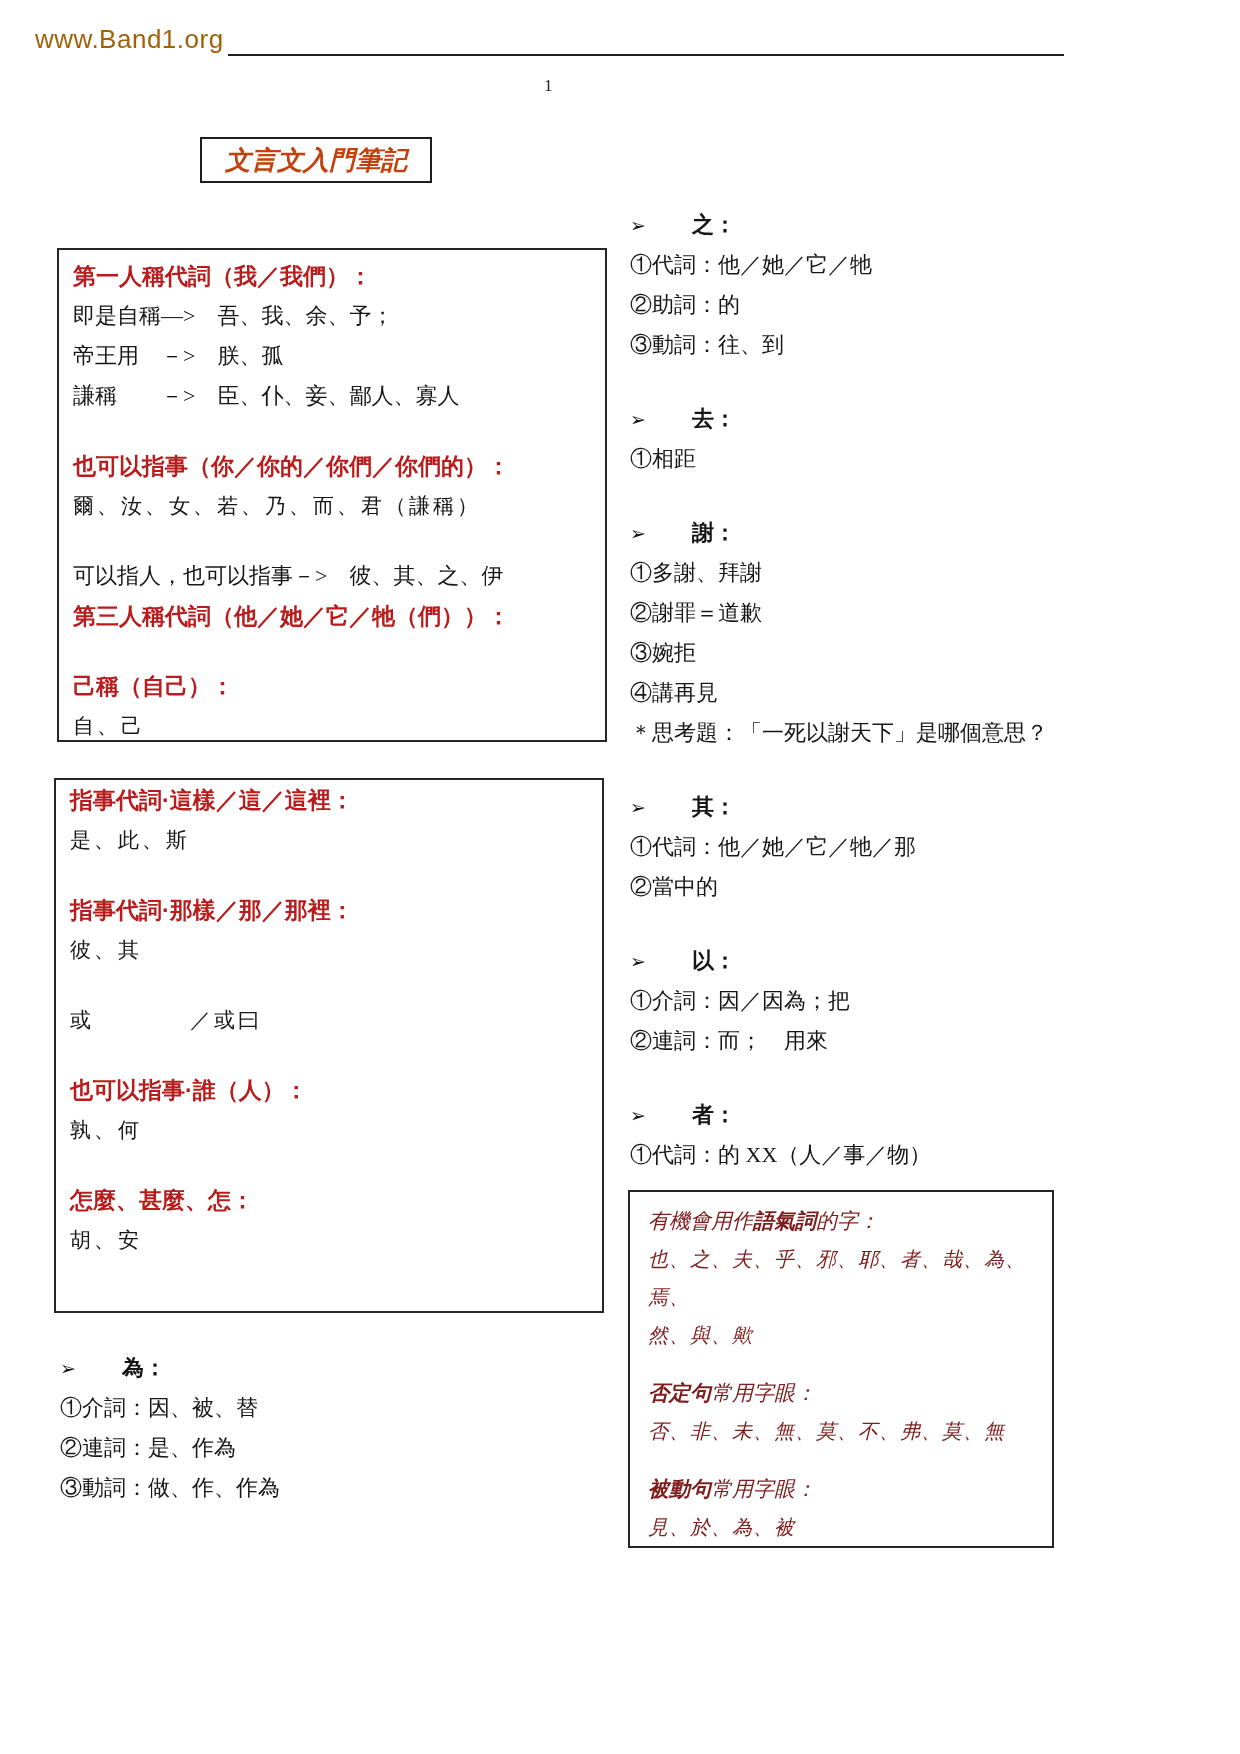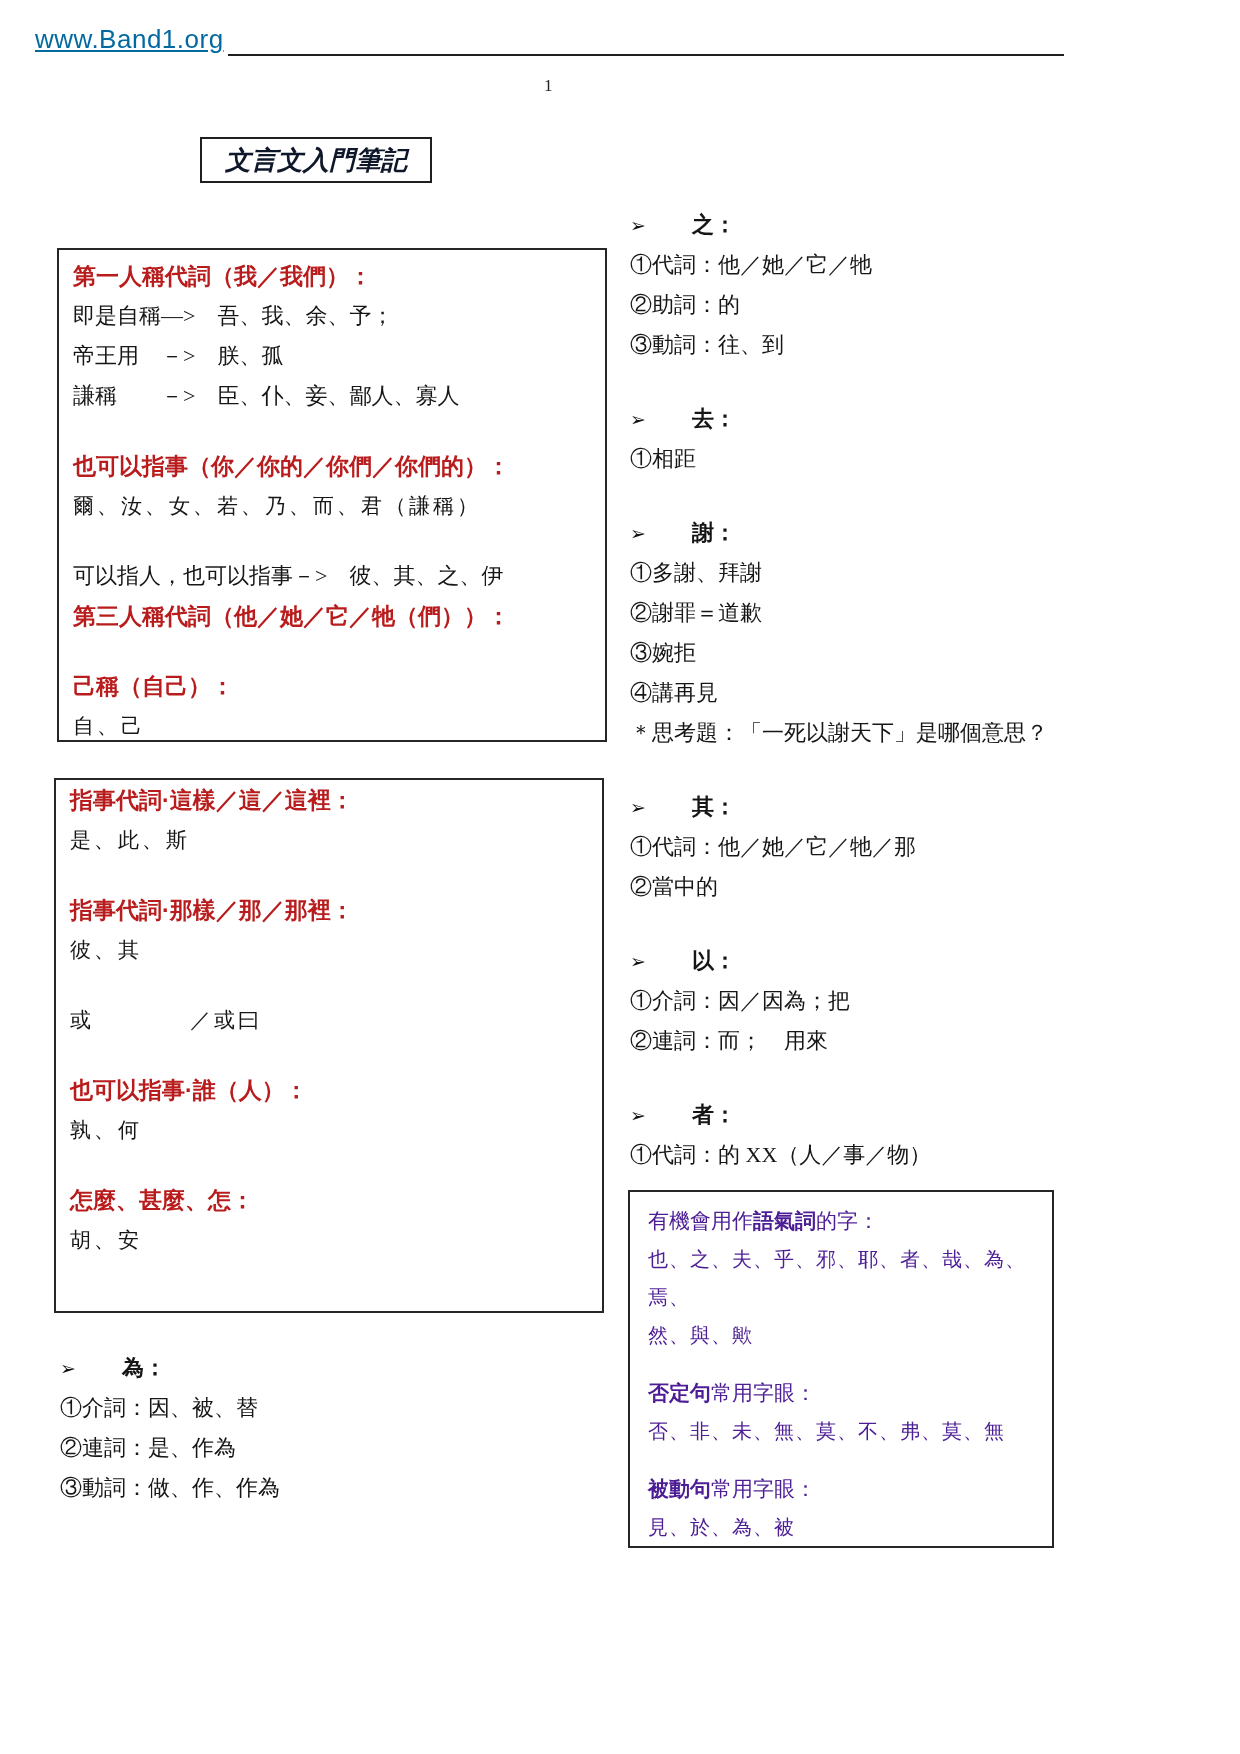--- a/index.html
+++ b/index.html
@@ -8,32 +8,32 @@
     background:#ffffff; color:#141414;
     font-family:"Liberation Serif", serif;
     position:relative; overflow:hidden;
   }
   .abs { position:absolute; }
 
   
   .site {
     left:35px; top:24px;
     font-family:"Liberation Sans", sans-serif;
-    font-size:26px; letter-spacing:0.5px; color:#0369a1;text-decoration:underline;
+    font-size:26px; letter-spacing:0.5px; color:#a16207;
   }
   .rule { left:228px; top:54px; width:836px; height:2px; background:#1f1f1f; }
   .pageno { left:544px; top:76px; font-size:17px; color:#222; }
 
   
   .title-box {
     left:200px; top:137px; width:232px; height:46px;
     border:2px solid #1f1f1f; box-sizing:border-box;
     display:flex; align-items:center; justify-content:center;
     font-family:"Liberation Sans", sans-serif;
-    font-weight:700; font-style:italic; font-size:26px; color:#0f172a;
+    font-weight:700; font-style:italic; font-size:26px; color:#c2410c;
   }
 
   
   .nbox {
     border:2px solid #262626; box-sizing:border-box;
     padding:6px 8px 0 14px; overflow:hidden;
   }
   .box1 { left:57px; top:248px; width:550px; height:494px; }
   .box2 { left:54px; top:778px; width:550px; height:535px; padding-top:0; }
 
@@ -57,21 +57,21 @@
 
   .rcol { left:630px; top:205px; width:500px; }
   .sec  { margin-bottom:34px; }
 
   
   .rbox {
     left:628px; top:1190px; width:426px; height:358px;
     border:2px solid #262626; box-sizing:border-box;
     padding:10px 6px 0 18px; overflow:hidden;
   }
-  .rrow { line-height:38px; font-size:21px; color:#4c1d95; }
+  .rrow { line-height:38px; font-size:21px; color:#7f1d1d;font-style:italic; }
   .k2   { font-size:20px; letter-spacing:1px; }
   .gap2 { height:20px; }
   .b    { font-family:"Liberation Sans", sans-serif; font-weight:700; }
 </style>
 </head>
 <body>
 
 <div class="abs site">www.Band1.org</div>
 <div class="abs rule"></div>
 <div class="abs pageno">1</div>

